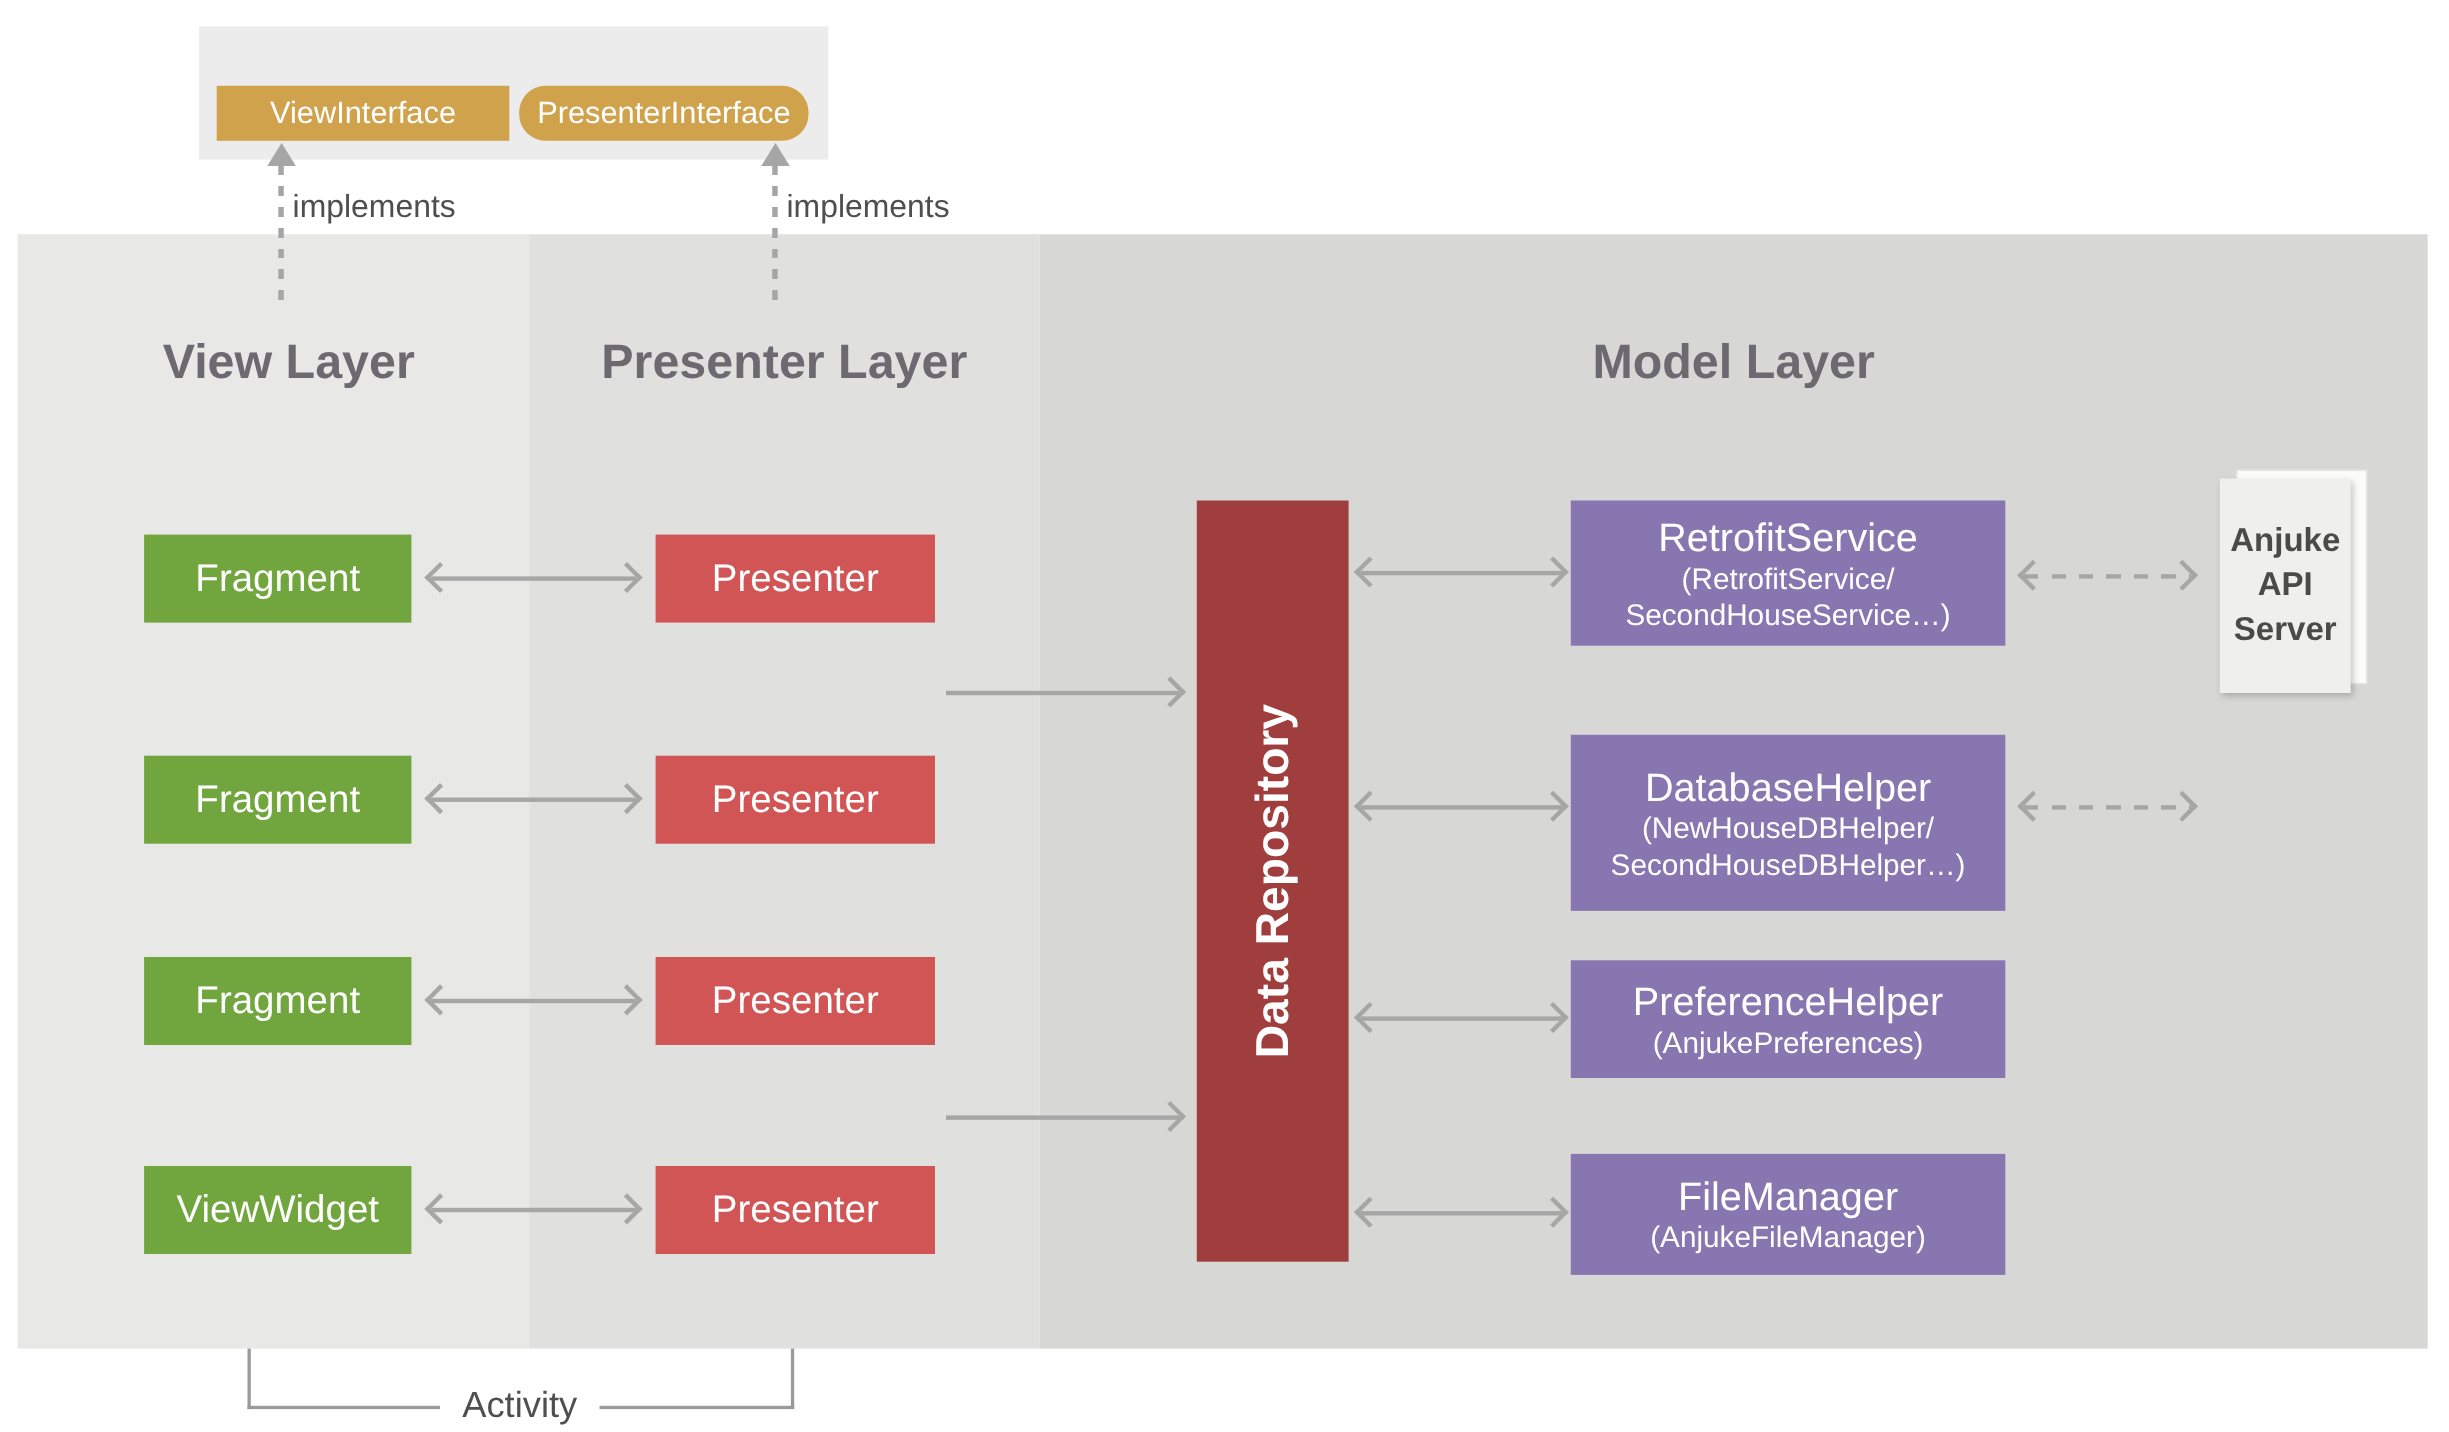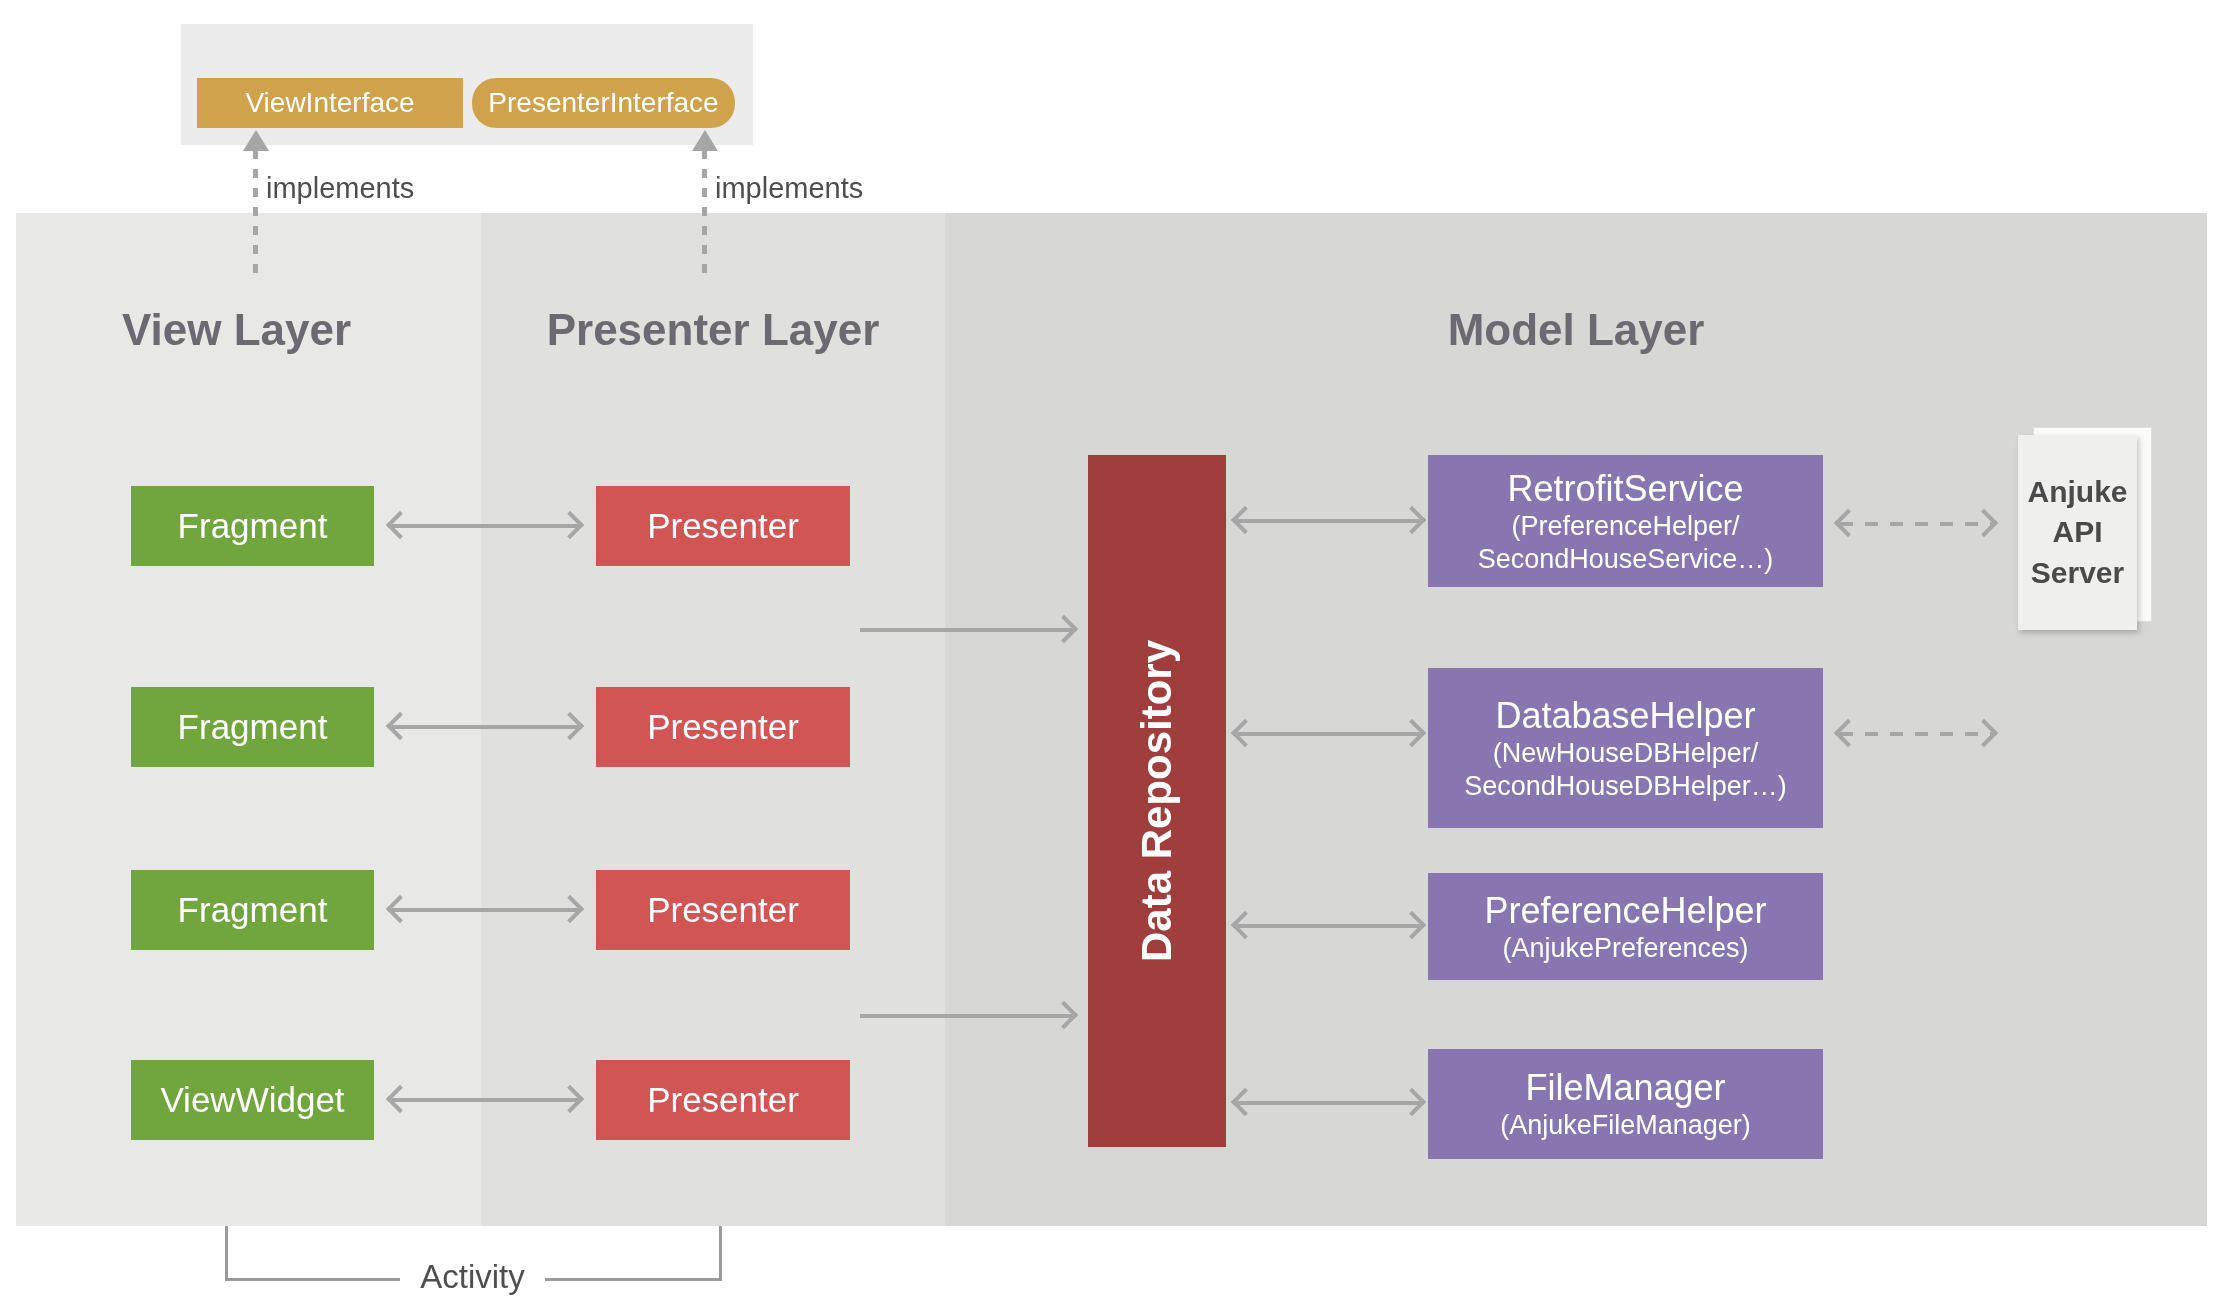--- a/index.html
+++ b/index.html
@@ -90,21 +90,21 @@
   <div class="contract">
     <div class="iface" style="left:16px;width:266px;">ViewInterface</div>
     <div class="iface" style="left:291px;width:263px;border-radius:24px;">PresenterInterface</div>
   </div>
 
   <div class="vdot" style="left:253px;top:150px;height:123px;"></div>
   <div class="vdot" style="left:702px;top:150px;height:123px;"></div>
   <div class="impl-label" style="left:266px;top:172px;">implements</div>
   <div class="impl-label" style="left:715px;top:172px;">implements</div>
 
-  <div class="layer-title" style="left:4px;width:465px;">View Layer</div>
+  <div class="layer-title" style="left:30px;width:465px;">View Layer</div>
   <div class="layer-title" style="left:481px;width:464px;">Presenter Layer</div>
   <div class="layer-title" style="left:945px;width:1262px;">Model Layer</div>
 
   <div class="node green" style="top:486px;">Fragment</div>
   <div class="node green" style="top:687px;">Fragment</div>
   <div class="node green" style="top:870px;">Fragment</div>
   <div class="node green" style="top:1060px;">ViewWidget</div>
 
   <div class="node red" style="top:486px;">Presenter</div>
   <div class="node red" style="top:687px;">Presenter</div>
@@ -123,21 +123,21 @@
     <div class="vtxt">Data Repository</div>
   </div>
 
   <div class="arrow dbl" style="left:1237px;top:519px;width:183px;"></div>
   <div class="arrow dbl" style="left:1237px;top:732px;width:183px;"></div>
   <div class="arrow dbl" style="left:1237px;top:924px;width:183px;"></div>
   <div class="arrow dbl" style="left:1237px;top:1101px;width:183px;"></div>
 
   <div class="purple-box" style="top:455px;height:132px;">
     <div class="ttl">RetrofitService</div>
-    <div class="sub">(PreferenceHelper/</div>
+    <div class="sub">(RetrofitService/</div>
     <div class="sub">SecondHouseService…)</div>
   </div>
   <div class="purple-box" style="top:668px;height:160px;">
     <div class="ttl">DatabaseHelper</div>
     <div class="sub">(NewHouseDBHelper/</div>
     <div class="sub">SecondHouseDBHelper…)</div>
   </div>
   <div class="purple-box" style="top:1049px;height:110px;">
     <div class="ttl">FileManager</div>
     <div class="sub">(AnjukeFileManager)</div>

